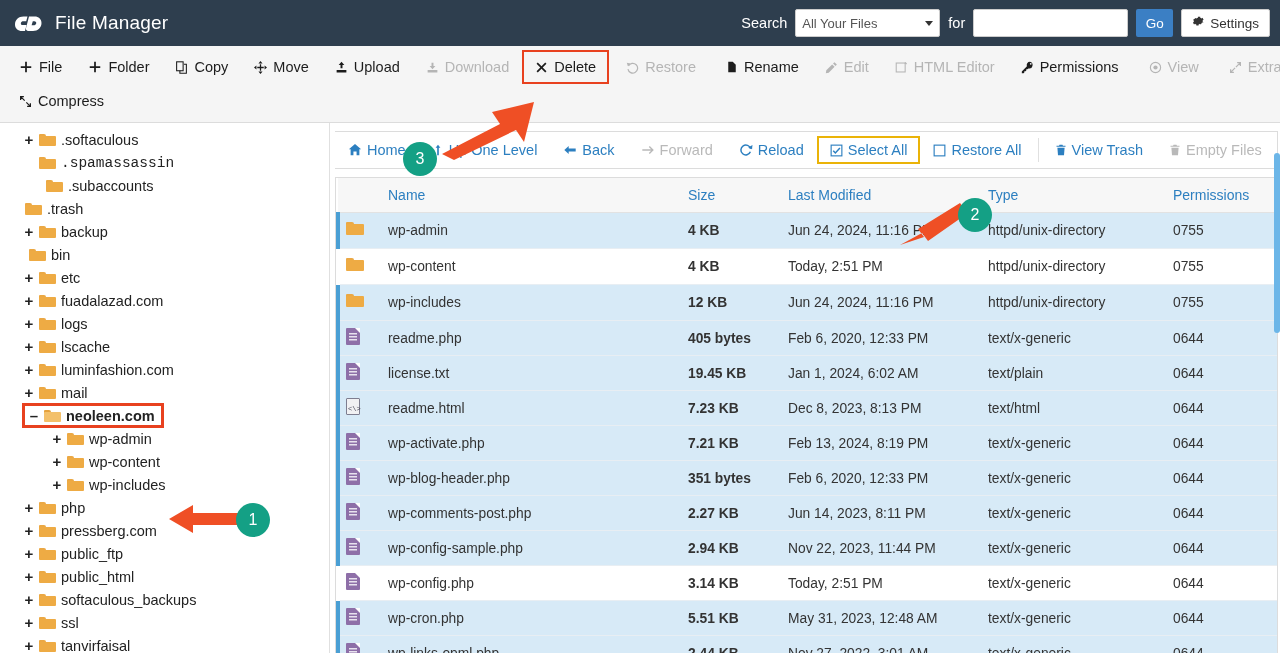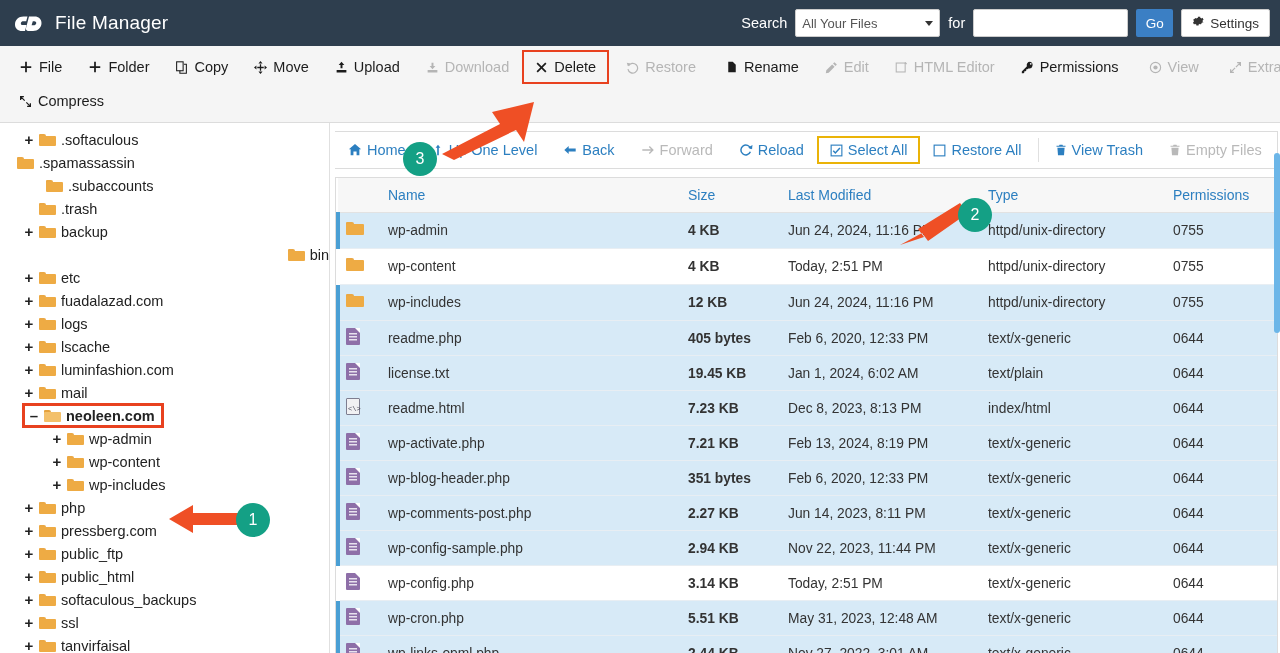--- a/index.html
+++ b/index.html
@@ -533,49 +533,49 @@
 
   <div class="sidebar">
     <div id="tree-root">
         <div class="tree-node" style="padding-left: 22px;">
           <div style="display: inline-flex; align-items: center;">
             <span class="twisty">+</span>
             <span class="folder-ico"></span>
             <span>.softaculous</span>
           </div>
         </div>
-        <div class="tree-node" style="">
+        <div class="tree-node" style="padding-left: 22px; font-family: Liberation Mono, monospace;">
           <div style="display: inline-flex; align-items: center;">
             <span class="twisty blank"></span>
             <span class="folder-ico"></span>
             <span>.spamassassin</span>
           </div>
         </div>
         <div class="tree-node" style="padding-left: 29px;">
           <div style="display: inline-flex; align-items: center;">
             <span class="twisty blank"></span>
             <span class="folder-ico"></span>
             <span>.subaccounts</span>
           </div>
         </div>
-        <div class="tree-node" style="padding-left: 22px; text-align: center;">
+        <div class="tree-node" style="padding-left: 8px; text-align: center;">
           <div style="display: inline-flex; align-items: center;">
             <span class="twisty blank"></span>
             <span class="folder-ico"></span>
             <span>.trash</span>
           </div>
         </div>
         <div class="tree-node" style="padding-left: 22px;">
           <div style="display: inline-flex; align-items: center;">
             <span class="twisty">+</span>
             <span class="folder-ico"></span>
             <span>backup</span>
           </div>
         </div>
-        <div class="tree-node" style="padding-left: 26px; justify-content: flex-end;">
+        <div class="tree-node" style="padding-left: 12px;">
           <div style="display: inline-flex; align-items: center;">
             <span class="twisty blank"></span>
             <span class="folder-ico"></span>
             <span>bin</span>
           </div>
         </div>
         <div class="tree-node" style="padding-left: 22px;">
           <div style="display: inline-flex; align-items: center;">
             <span class="twisty">+</span>
             <span class="folder-ico"></span>
@@ -840,21 +840,21 @@
               <td class="col-size">19.45 KB</td>
               <td class="col-mod">Jan 1, 2024, 6:02 AM</td>
               <td class="col-type">text/plain</td>
               <td class="col-perm">0644</td>
             </tr>
             <tr class="row-selected">
               <td class="c-icon"><span class="ico html"></span></td>
               <td class="col-name">readme.html</td>
               <td class="col-size">7.23 KB</td>
               <td class="col-mod">Dec 8, 2023, 8:13 PM</td>
-              <td class="col-type">index/html</td>
+              <td class="col-type">text/html</td>
               <td class="col-perm">0644</td>
             </tr>
             <tr class="row-selected">
               <td class="c-icon"><span class="ico file"></span></td>
               <td class="col-name">wp-activate.php</td>
               <td class="col-size">7.21 KB</td>
               <td class="col-mod">Feb 13, 2024, 8:19 PM</td>
               <td class="col-type">text/x-generic</td>
               <td class="col-perm">0644</td>
             </tr>

